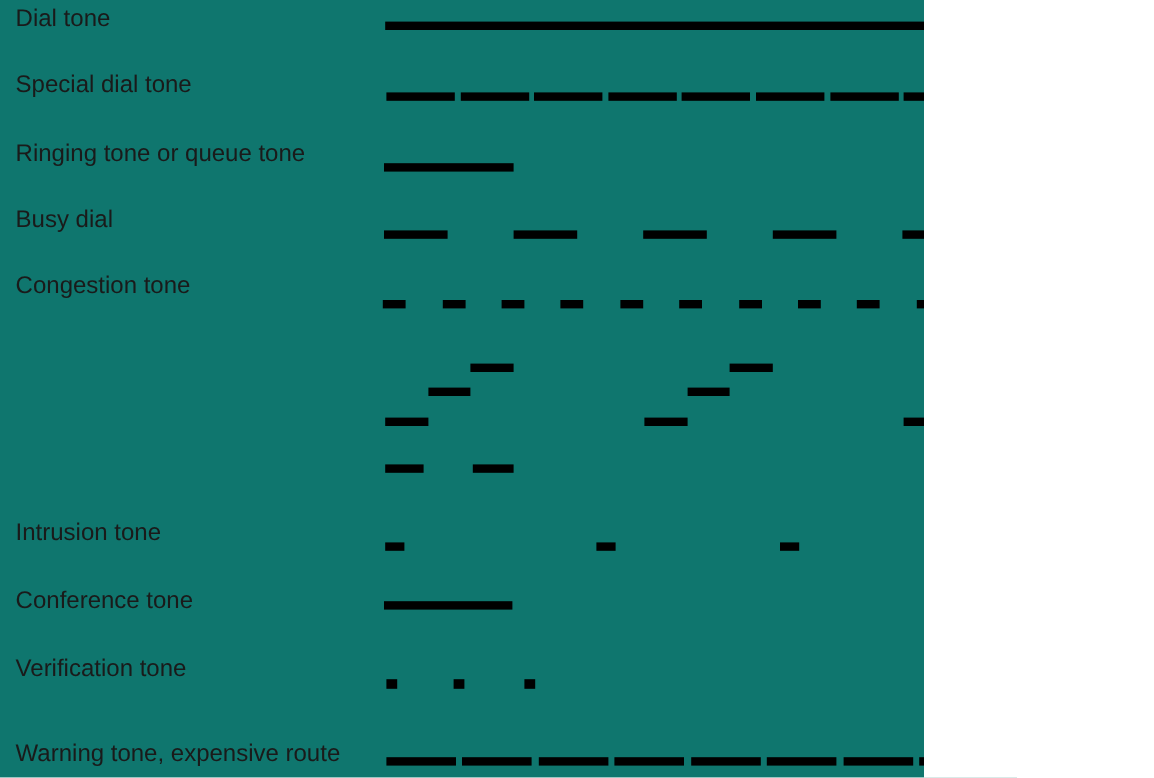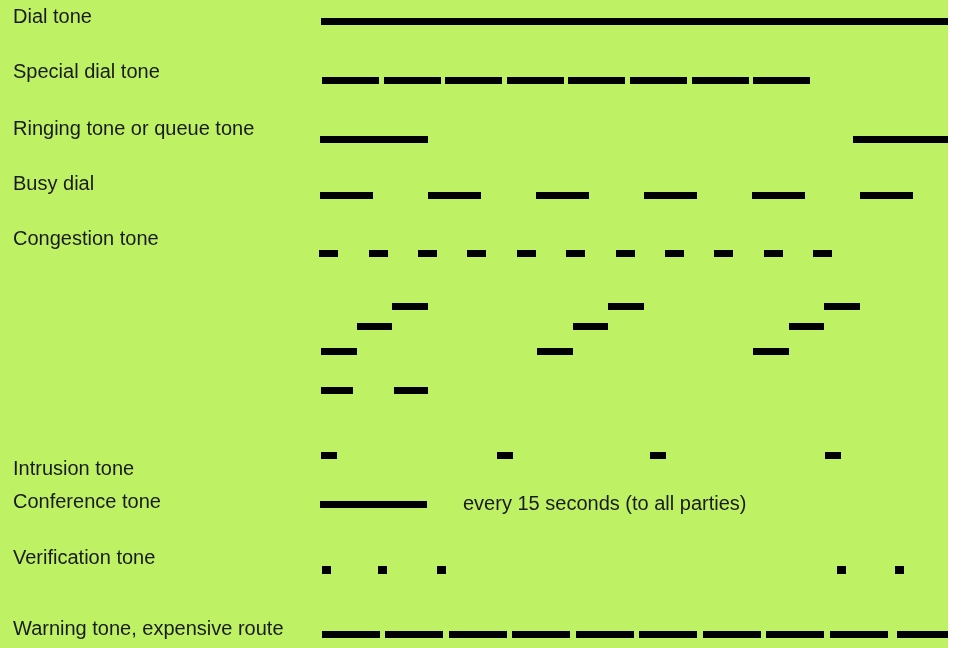--- a/index.html
+++ b/index.html
@@ -3,23 +3,23 @@
 <meta charset="utf-8">
 <style>
   html, body {
     margin: 0;
     padding: 0;
     background: #ffffff;
     font-family: "Liberation Sans", "DejaVu Sans", sans-serif;
   }
   .diagram {
     position: relative;
-    width: 948px;
+    width: 770px;
     height: 648px;
-    background: #bef264;
+    background: #0f766e;
     overflow: hidden;
   }
   .row-label {
     position: absolute;
     left: 13px;
     height: 24px;
     line-height: 24px;
     font-size: 20px;
     font-weight: 400;
     color: #1a1a1a;
@@ -41,26 +41,25 @@
 </style>
 </head>
 <body>
 
 <div class="diagram">
   <div class="row-label" style="top: 4px;">Dial tone</div>
   <div class="row-label" style="top: 116px;">Ringing tone or queue tone</div>
   <div class="row-label" style="top: 59px;">Special dial tone</div>
   <div class="row-label" style="top: 171px;">Busy dial</div>
   <div class="row-label" style="top: 226px;">Congestion tone</div>
-  <div class="row-label" style="top: 456px;">Intrusion tone</div>
+  <div class="row-label" style="top: 432px;">Intrusion tone</div>
   <div class="row-label" style="top: 545px;">Verification tone</div>
   <div class="row-label" style="top: 489px;">Conference tone</div>
   <div class="row-label" style="top: 616px;">Warning tone, expensive route</div>
 
-  <div class="note" style="left: 463px; top: 491px;">every 15 seconds (to all parties)</div>
 
   <div>
       <div class="bar" style="left: 321px; top: 18px; width: 637px; height: 7px; background: rgb(0, 0, 0);"></div>
       <div class="bar" style="left: 322px; top: 77px; width: 57px; height: 7px; background: rgb(0, 0, 0);"></div>
       <div class="bar" style="left: 384px; top: 77px; width: 57px; height: 7px; background: rgb(0, 0, 0);"></div>
       <div class="bar" style="left: 445px; top: 77px; width: 57px; height: 7px; background: rgb(0, 0, 0);"></div>
       <div class="bar" style="left: 507px; top: 77px; width: 57px; height: 7px; background: rgb(0, 0, 0);"></div>
       <div class="bar" style="left: 568px; top: 77px; width: 57px; height: 7px; background: rgb(0, 0, 0);"></div>
       <div class="bar" style="left: 630px; top: 77px; width: 57px; height: 7px; background: rgb(0, 0, 0);"></div>
       <div class="bar" style="left: 692px; top: 77px; width: 57px; height: 7px; background: rgb(0, 0, 0);"></div>

